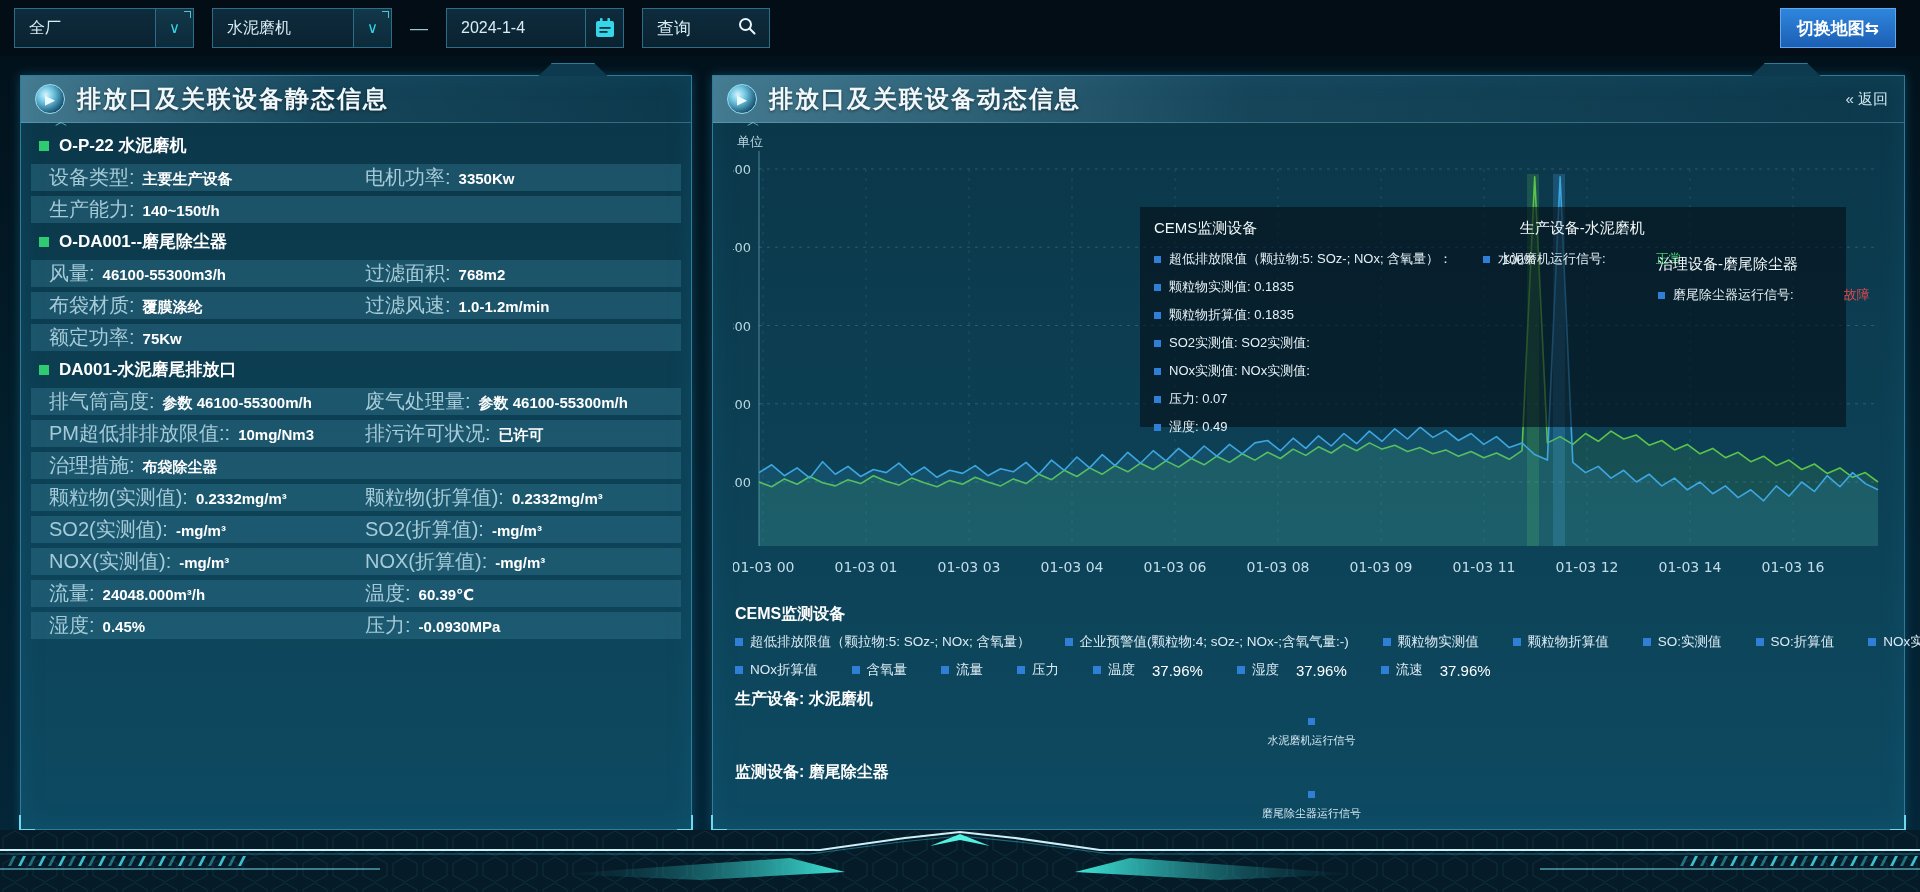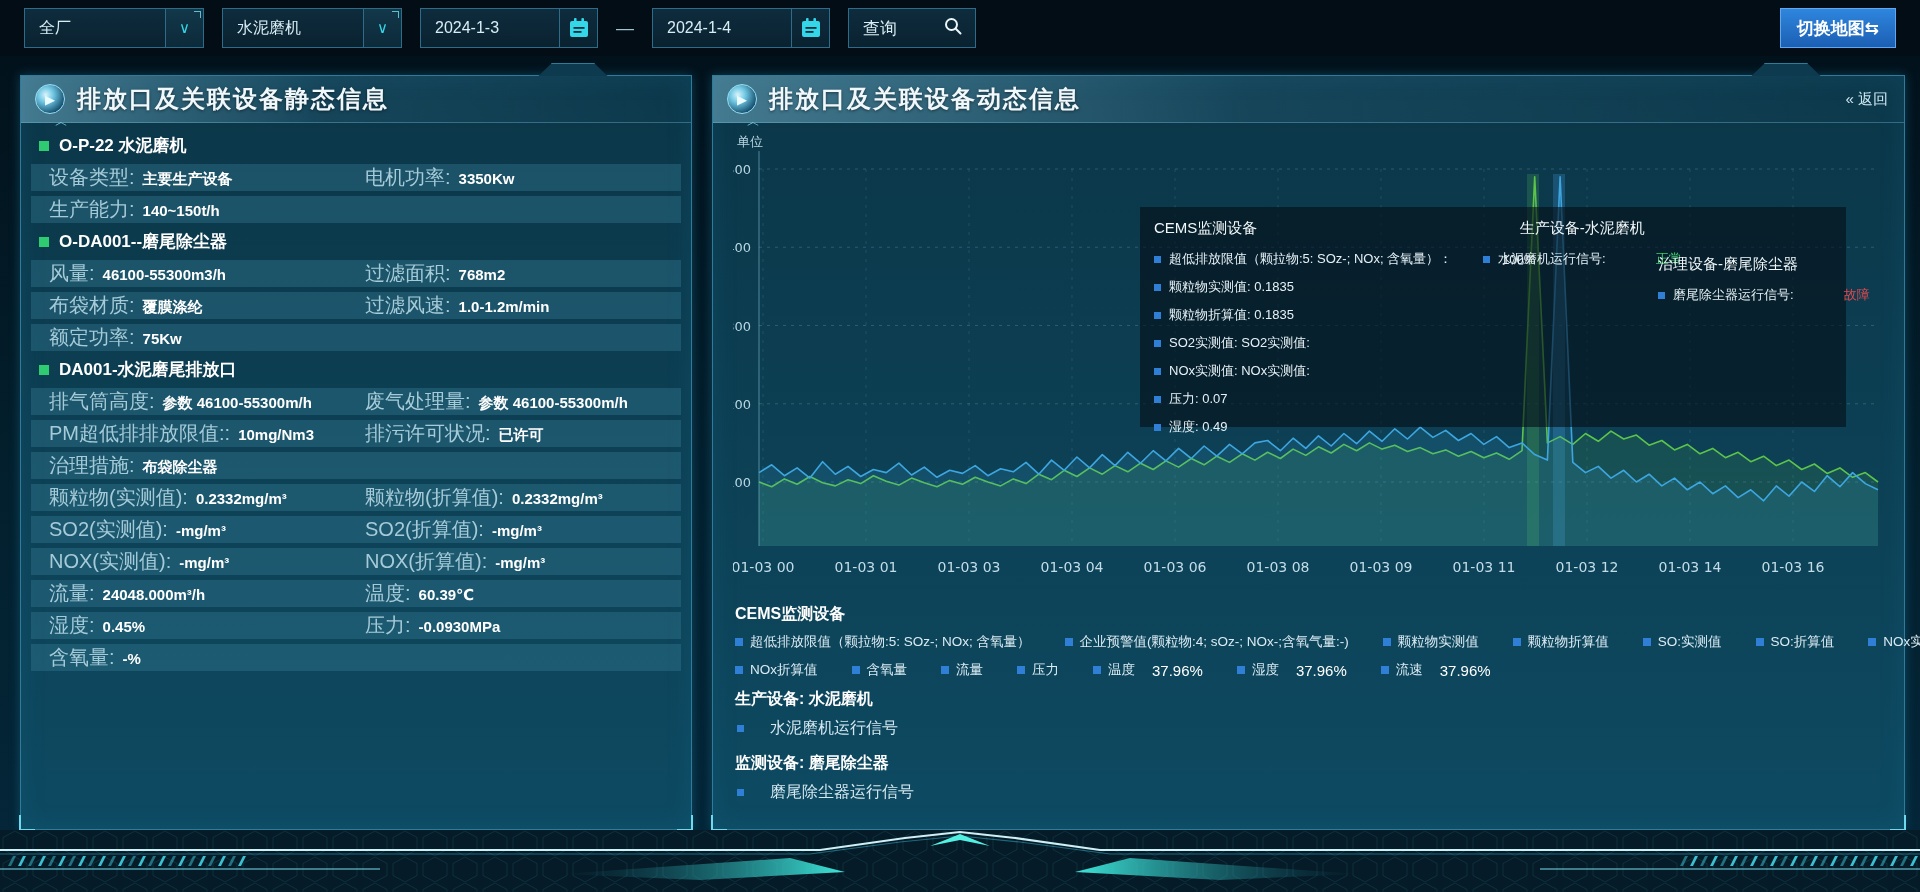--- a/index.html
+++ b/index.html
@@ -3,21 +3,21 @@
 <meta charset="utf-8">
 <style>
   * { margin:0; padding:0; box-sizing:border-box; }
   html,body { width:1920px; height:892px; overflow:hidden; background:#02131e;
     font-family:"Liberation Sans","DejaVu Sans",sans-serif; }
   #stage { position:relative; width:1920px; height:892px;
     background:linear-gradient(180deg,#021019 0%,#03202e 55%,#04273a 100%); }
 
   
   #topbar { position:absolute; left:0; top:0; width:1920px; height:56px;
-    background:#020d16; display:flex; align-items:center; gap:18px; padding:0 24px; }
+    background:#020d16; display:flex; align-items:center; gap:18px; padding:0 14px; }
   .ctl { position:relative; height:40px; background:linear-gradient(180deg,#0e2c3d,#0a2230);
     border:1px solid #2e6c8a; display:flex; align-items:center; color:#d9edf4; font-size:16px; }
   .ctl .txt { padding:0 14px; flex:1; }
   .dropdown { width:180px; }
   .dd-btn { width:38px; height:38px; border-left:1px solid #2e6c8a;
     background:linear-gradient(180deg,#123849,#0c2a3a); display:flex; align-items:center; justify-content:center;
     color:#35d6e8; font-size:15px; position:relative; }
   .dd-btn::before { content:""; position:absolute; right:2px; top:2px; width:6px; height:6px;
     border-top:1px solid #6fe3ef; border-right:1px solid #6fe3ef; opacity:.8; }
   .datebox { width:178px; }
@@ -81,50 +81,38 @@
   .status-ok { color:#3ecb6a; }
   .status-bad { color:#e5484d; }
 
   
   #right-bottom { position:absolute; left:22px; top:518px; right:18px; }
   .blk-title { color:#ffffff; font-size:16px; font-weight:bold; margin:10px 0 8px 0; }
   .legend-row { display:flex; flex-wrap:nowrap; gap:34px; margin-bottom:10px; }
   .leg-item { display:flex; align-items:center; gap:7px; color:#dcebf2; font-size:13.5px; white-space:nowrap; }
   .leg-mark { width:8px; height:8px; background:#2f7fd6; }
   .leg-val { color:#fff; font-size:15px; margin-left:10px;text-align:center; }
-  .sig-row { display:flex; align-items:center; gap:26px; color:#d5e8f0; font-size:16px; margin:6px 0 14px 2px; }
+  .sig-row { display:flex; align-items:center; gap:8px; color:#d5e8f0; font-size:11px; margin:6px 0 14px 2px;flex-direction:column; }
 
   
   #footer { position:absolute; left:0; bottom:0; width:1920px; height:62px; }
 </style>
 </head>
 <body>
 
 <div id="stage">
 
   <div id="topbar">
     <div class="ctl dropdown">
       <span class="txt">全厂</span>
       <span class="dd-btn">∨</span>
     </div>
     <div class="ctl dropdown">
       <span class="txt">水泥磨机</span>
       <span class="dd-btn">∨</span>
-    </div>
-    <div class="ctl datebox">
-      <span class="txt">2024-1-3</span>
-      <span class="cal">
-        <svg width="24" height="24" viewBox="0 0 24 24">
-          <rect x="3" y="5" width="18" height="16" rx="2" fill="#35d6e8"></rect>
-          <rect x="7" y="2" width="2.6" height="5" rx="1" fill="#35d6e8"></rect>
-          <rect x="14.4" y="2" width="2.6" height="5" rx="1" fill="#35d6e8"></rect>
-          <rect x="6.5" y="11" width="11" height="1.8" fill="#07303e"></rect>
-          <rect x="6.5" y="15" width="8" height="1.8" fill="#07303e"></rect>
-        </svg>
-      </span>
     </div>
     <span class="dash">—</span>
     <div class="ctl datebox">
       <span class="txt">2024-1-4</span>
       <span class="cal">
         <svg width="24" height="24" viewBox="0 0 24 24">
           <rect x="3" y="5" width="18" height="16" rx="2" fill="#35d6e8"></rect>
           <rect x="7" y="2" width="2.6" height="5" rx="1" fill="#35d6e8"></rect>
           <rect x="14.4" y="2" width="2.6" height="5" rx="1" fill="#35d6e8"></rect>
           <rect x="6.5" y="11" width="11" height="1.8" fill="#07303e"></rect>
@@ -276,26 +264,20 @@
           </div>
         </div>
         <div class="data-row">
           <div class="cell">
             <span class="lbl">湿度:</span>
             <span class="val">0.45%</span>
           </div>
           <div class="cell">
             <span class="lbl">压力:</span>
             <span class="val">-0.0930MPa</span>
-          </div>
-        </div>
-        <div class="data-row">
-          <div class="cell">
-            <span class="lbl">含氧量:</span>
-            <span class="val">-%</span>
           </div>
         </div>
       </div>
     <div class="corner bl"></div>
     <div class="corner br"></div>
   </div>
 
   <div id="right-panel" class="panel">
     <div class="panel-tab"></div>
     <div class="panel-header">

